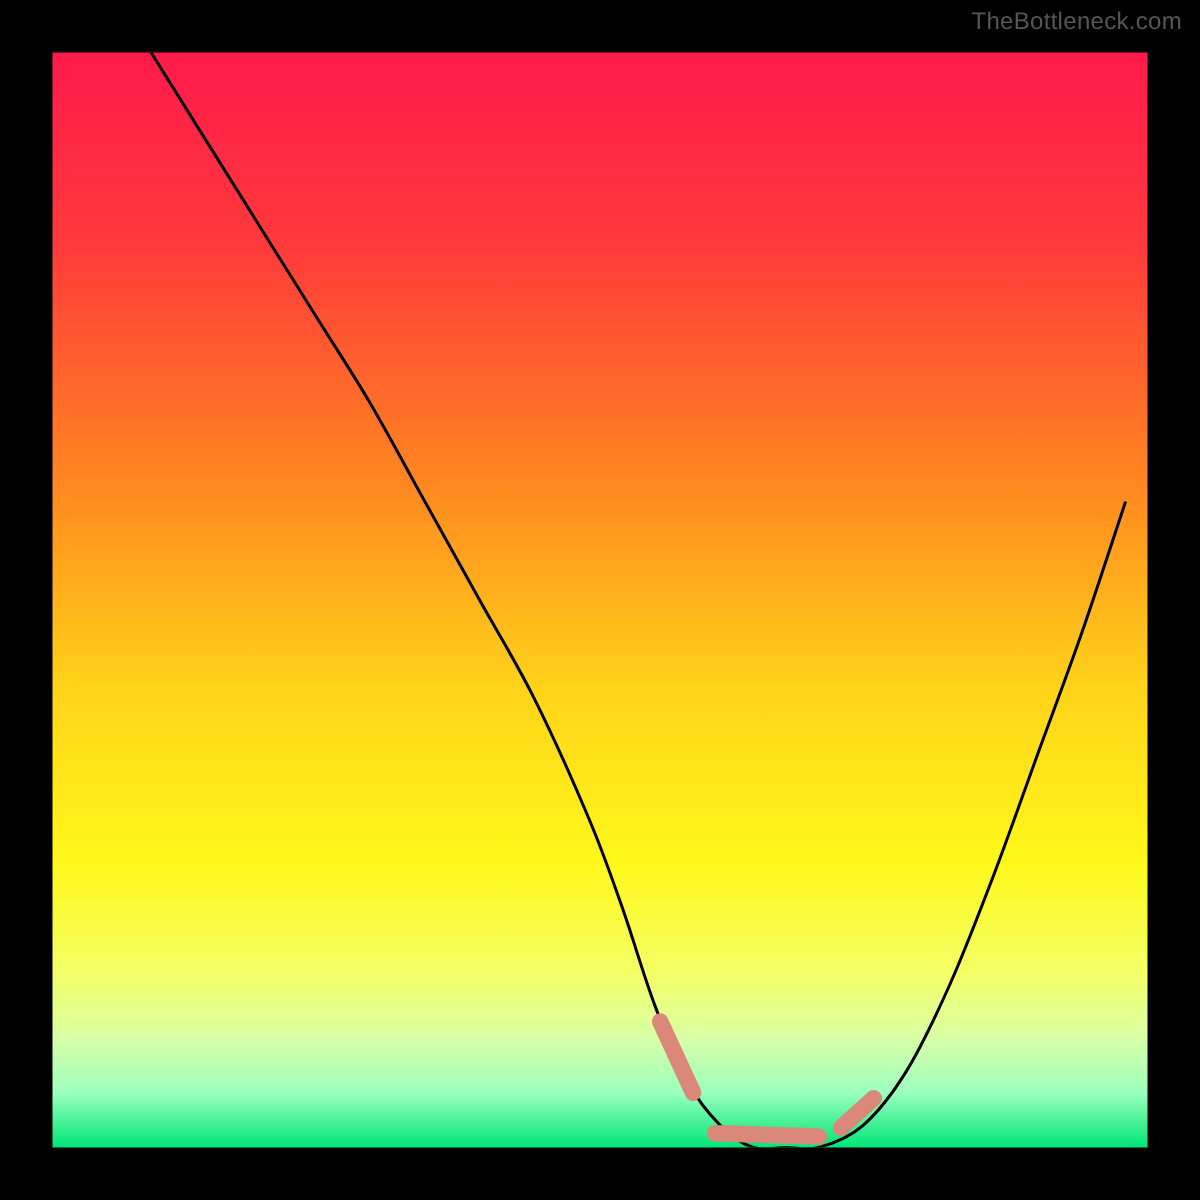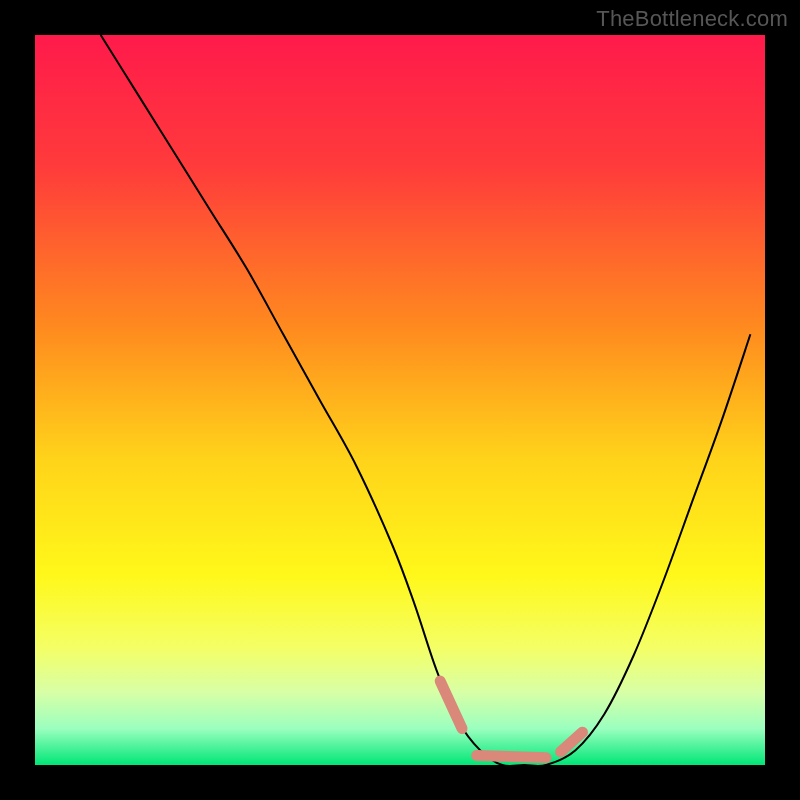--- a/index.html
+++ b/index.html
@@ -15,21 +15,21 @@
     position: relative;
     width: 800px;
     height: 800px;
     background: #000;
   }
   .watermark {
     position: absolute;
     top: 6px;
     right: 12px;
     color: #565656;
-    font-size: 22px;
+    font-size: 16px;
     font-weight: 500;
     z-index: 10;
     letter-spacing: 0.2px;
   }
   svg {
     display: block;
     position: absolute;
     top: 0;
     left: 0;
   }

